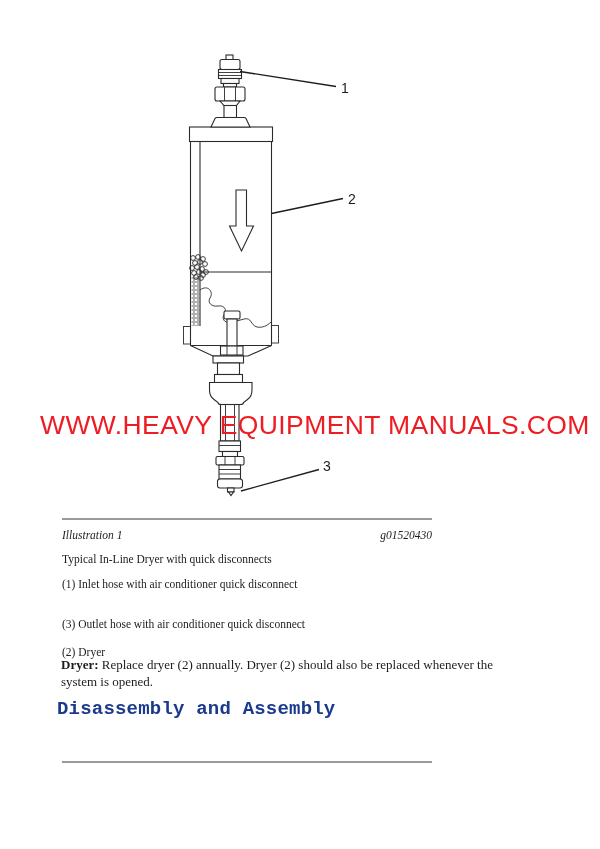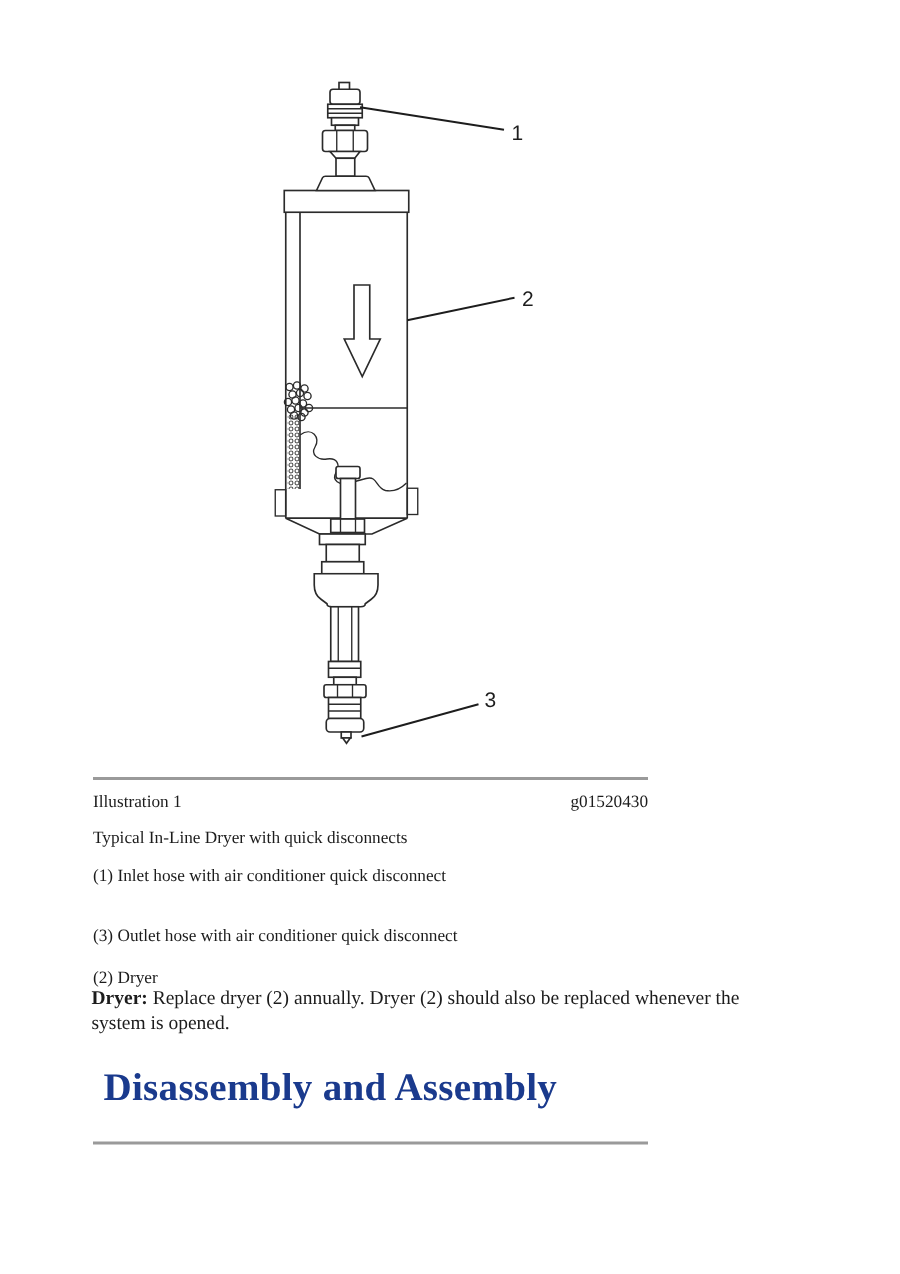--- a/index.html
+++ b/index.html
@@ -27,38 +27,38 @@
     font-size:26.5px; letter-spacing:0.4px; line-height:30px;
   }
 
   .rule { position:absolute; height:2px; background:#9a9a9a; z-index:2; }
   .rule-top    { left:62px; top:518px; width:370px; }
   .rule-bottom { left:62px; top:761px; width:370px; }
 
   .ill-row {
     position:absolute; left:62px; top:529px; width:370px;
     display:flex; justify-content:space-between;
-    font-size:11.5px; z-index:2;
+    font-size:11.5px; z-index:2;font-style:italic;
   }
   .caption  { position:absolute; left:62px; top:553px; font-size:11.5px; z-index:2; }
   .fig-item { position:absolute; left:62px; font-size:11.5px; z-index:2; }
   #item-1 { top:578px; }
   #item-2 { top:598px;margin-top:48px; }
   #item-3 { top:618px; }
 
   .note {
     position:absolute; left:61px; top:656px; width:455px;
     font-size:13px; line-height:1.32; margin:0; z-index:2;
   }
   .note b { font-weight:bold; }
 
   .section-title {
-    position:absolute; left:57px; top:698px; margin:12px; z-index:2;
-    font-family:Liberation Serif, serif;
-    font-size:26px; font-weight:bold; letter-spacing:0.2px;
+    position:absolute; left:57px; top:698px; margin:0; z-index:2;
+    font-family:Liberation Mono, monospace;
+    font-size:19px; font-weight:bold; letter-spacing:0.2px;
   }
 </style>
 </head>
 <body>
 
 <div class="page">
 
   <svg class="diagram" width="600" height="849" viewBox="0 0 600 849">
     <defs>
       <pattern id="knurl" width="4" height="4" patternUnits="userSpaceOnUse">
@@ -160,20 +160,21 @@
     <g>
       <line class="lead" x1="240" y1="71.5" x2="336" y2="86.5"></line>
       <text class="fig-label" x="341" y="93">1</text>
       <line class="lead" x1="271.5" y1="213.5" x2="343" y2="198.5"></line>
       <text class="fig-label" x="348" y="204">2</text>
       <line class="lead" x1="241" y1="491" x2="319" y2="469.5"></line>
       <text class="fig-label" x="323" y="471">3</text>
     </g>
   </svg>
 
+  <div class="watermark" style="color: rgb(238, 28, 35);">WWW.HEAVY EQUIPMENT MANUALS.COM</div>
 
   <div class="rule rule-top"></div>
 
   <div class="ill-row">
     <span>Illustration 1</span>
     <span>g01520430</span>
   </div>
 
   <div class="caption">Typical In-Line Dryer with quick disconnects</div>
 

